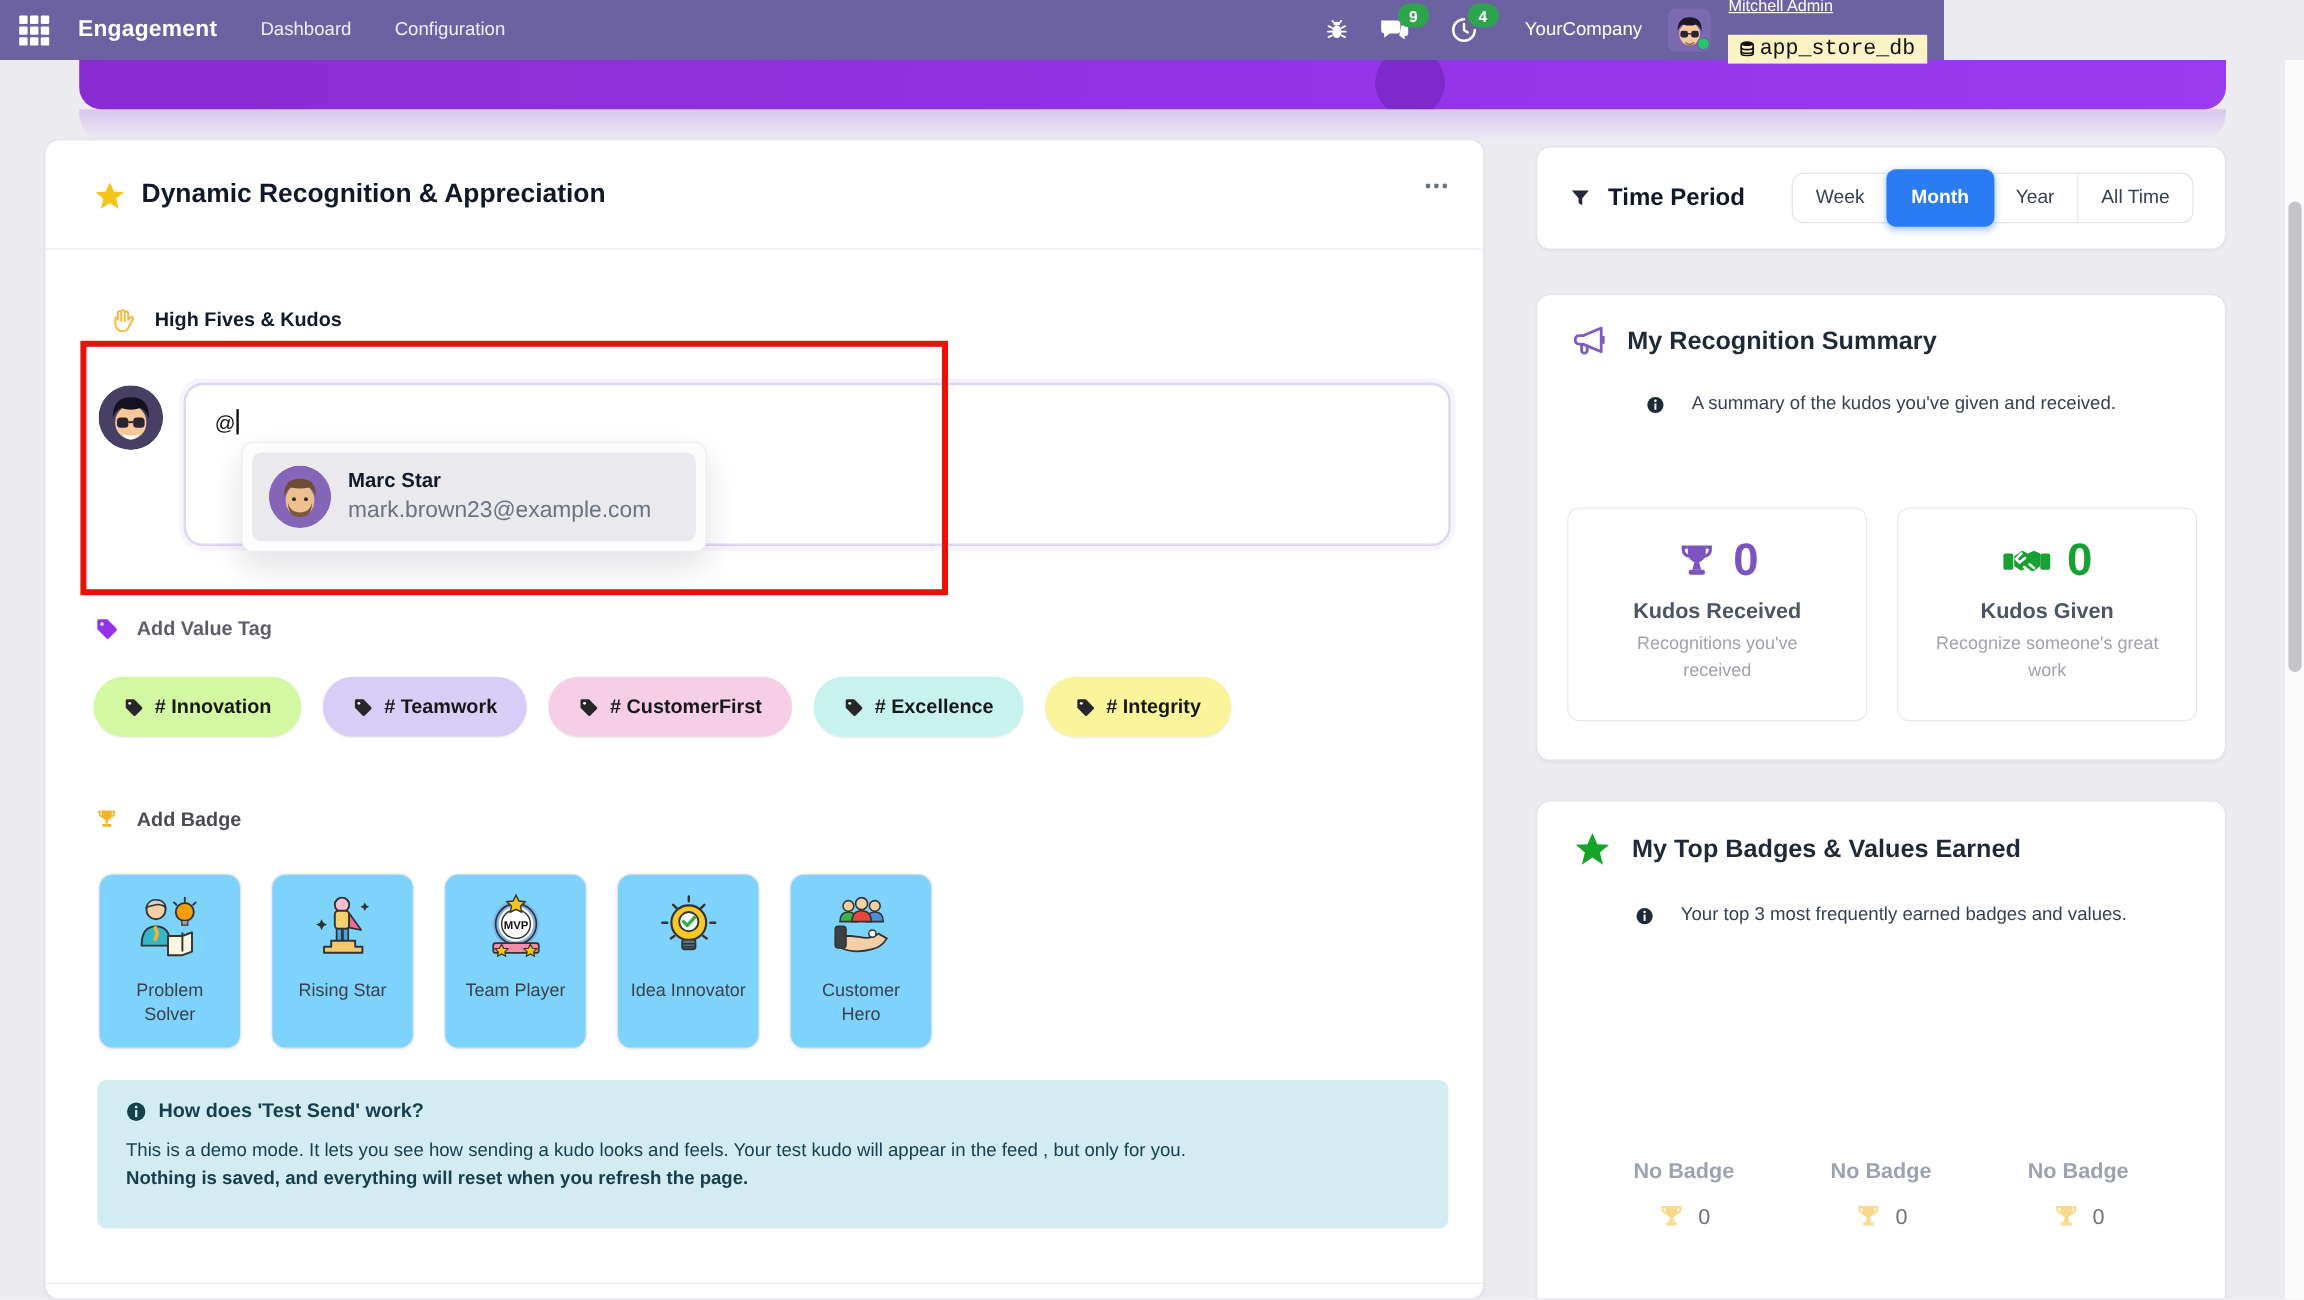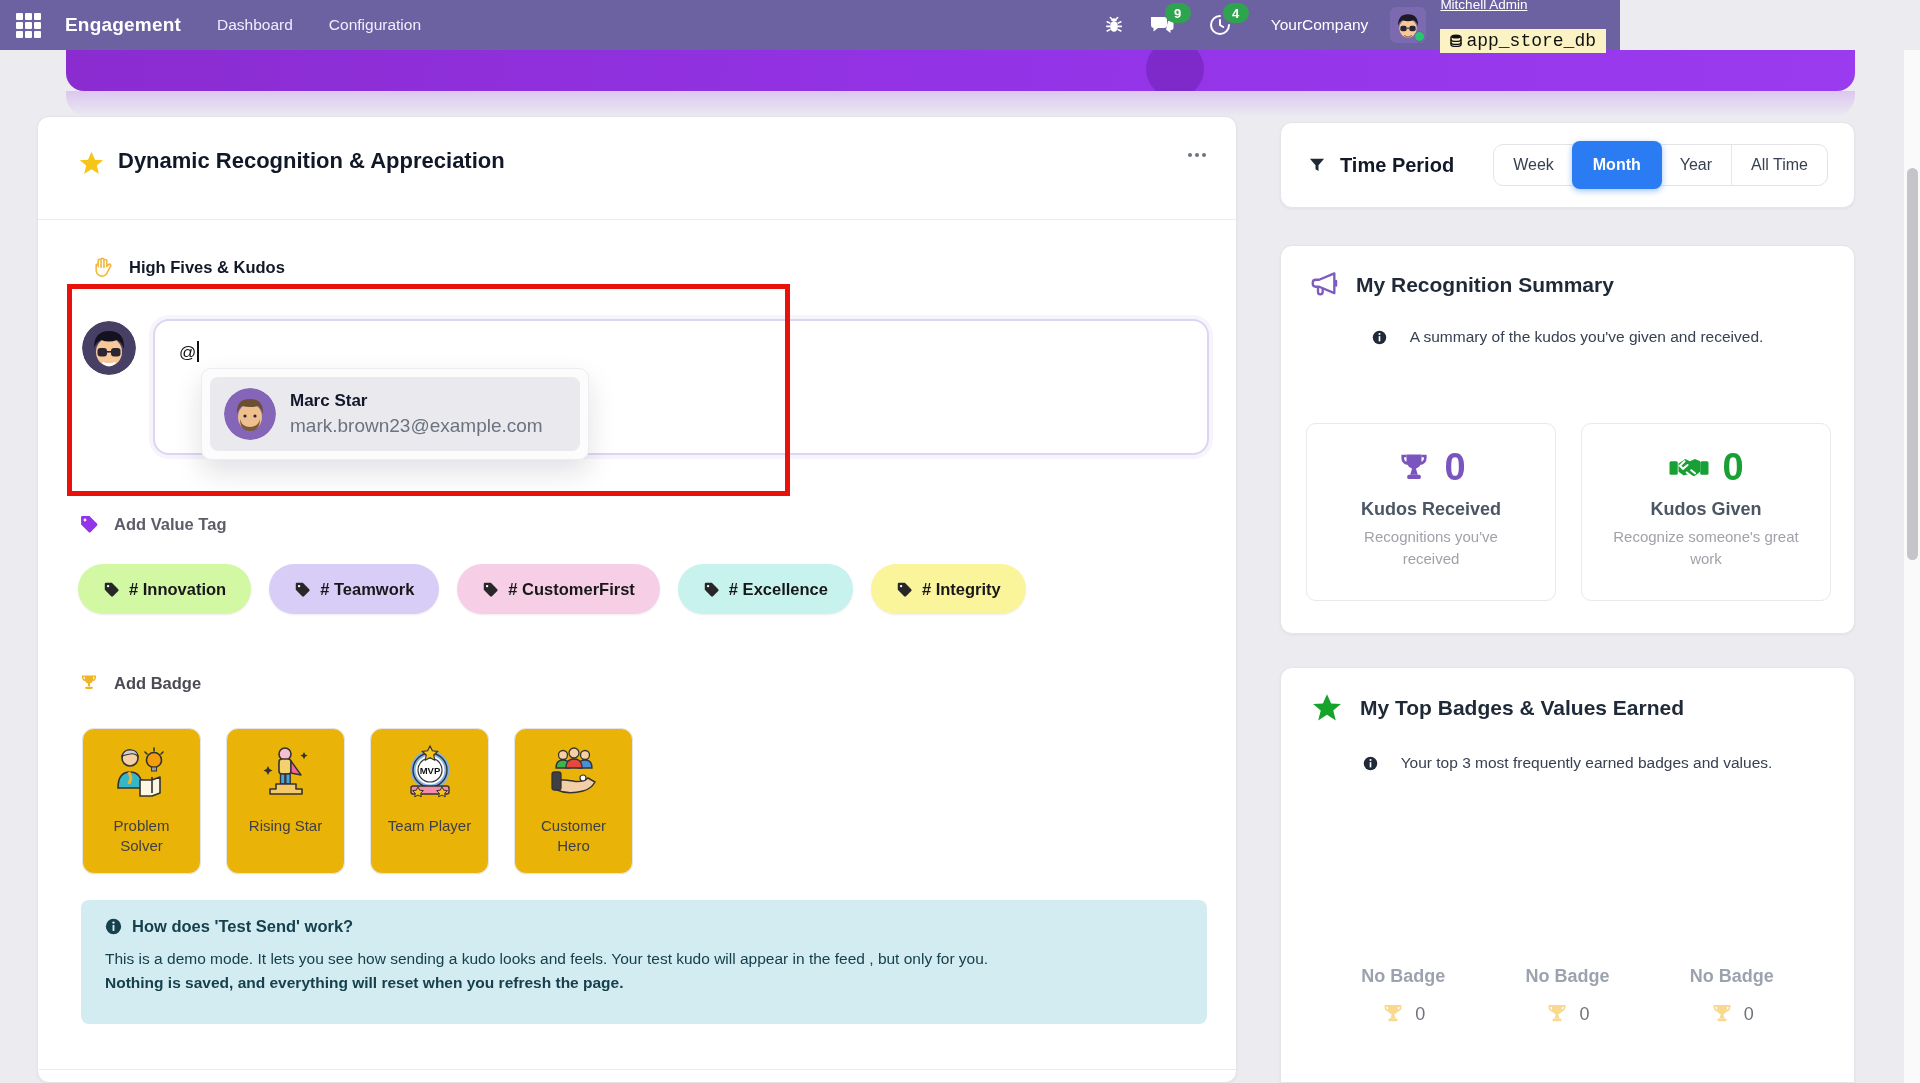--- a/index.html
+++ b/index.html
@@ -26,21 +26,21 @@
   
   .banner { position:absolute; left:66px; top:50px; width:1789px; height:41px; border-radius:0 0 18px 18px; background:linear-gradient(95deg,#8a2cd0 0%,#9333e6 50%,#9a3bf0 100%); z-index:10; overflow:hidden; }
   .banner-mark { position:absolute; left:1080px; top:-10px; width:58px; height:58px; border-radius:50%; background:rgba(60,10,110,.25); }
   .banner-glow { position:absolute; left:66px; top:91px; width:1789px; height:26px; border-radius:0 0 22px 22px; background:linear-gradient(#dcc6f0, rgba(235,235,240,0)); }
 
   
   .card { position:absolute; background:#fff; border:1px solid #e4e4ea; border-radius:12px; box-shadow:0 1px 3px rgba(20,20,40,.05); }
 
   
   .main-card { left:37px; top:116px; width:1200px; height:967px; }
-  .main-header { position:relative; height:103px; border-bottom:1px solid #ececf0; }
+  .main-header { position:relative; height:91px; border-bottom:1px solid #ececf0; }
   .star-gold { position:absolute; left:40px; top:33px; }
   .main-title { position:absolute; left:80px; top:31px; font-size:22px; font-weight:bold; color:#111827; }
   .dots-menu { position:absolute; right:30px; top:36px; display:flex; gap:3px; cursor:pointer; }
   .dots-menu i { width:4px; height:4px; border-radius:50%; background:#6b7280; }
 
   .section-label { position:absolute; display:flex; align-items:center; gap:15px; font-weight:bold; }
   .hf-label { left:53px; top:139px; font-size:16.5px; color:#111827; }
   .avt-label { left:41px; top:397px; font-size:16.5px; color:#5d5d68; }
   .ab-label { left:41px; top:556px; font-size:16.5px; color:#4b4b54; }
 
@@ -53,21 +53,21 @@
   .mention-avatar { width:52px; height:52px; border-radius:50%; overflow:hidden; flex:0 0 auto; }
   .mention-name { font-size:17px; font-weight:bold; color:#111827; }
   .mention-email { font-size:19px; color:#6b7280; margin-top:4px; }
 
   .annotation-rect { position:absolute; left:67px; top:284px; width:723px; height:212px; border:5px solid #e8120b; z-index:50; pointer-events:none; }
 
   .tags-row { position:absolute; left:40px; top:447px; display:flex; gap:18px; }
   .tag-pill { height:50px; border-radius:25px; display:flex; align-items:center; gap:9px; padding:0 25px; font-size:16.5px; font-weight:bold; color:#18181b; cursor:pointer; box-shadow:0 1px 2px rgba(0,0,0,.08); }
 
   .badge-row { position:absolute; left:44px; top:611px; display:flex; gap:25px; }
-  .badge-card { width:119px; height:146px; border:1px solid #e4e4e9; border-radius:12px; background:#eab308; display:flex; flex-direction:column; align-items:center; padding-top:13px; cursor:pointer; box-shadow:0 1px 2px rgba(0,0,0,.04); }
+  .badge-card { width:119px; height:146px; border:1px solid #e4e4e9; border-radius:12px; background:#7dd3fc; display:flex; flex-direction:column; align-items:center; padding-top:13px; cursor:pointer; box-shadow:0 1px 2px rgba(0,0,0,.04); }
   .badge-art { width:64px; height:64px; }
   .badge-name { margin-top:10px; font-size:15px; color:#3f3f46; text-align:center; line-height:1.3; width:100px; }
 
   .info-box { position:absolute; left:43px; top:783px; width:1126px; height:124px; background:#d3ecf2; border-radius:8px; padding:17px 24px; color:#16404c; }
   .info-title { display:flex; align-items:center; gap:10px; font-size:16.5px; font-weight:bold; }
   .info-line1 { margin-top:14px; font-size:15.5px; }
   .info-line2 { margin-top:6px; font-size:15.5px; font-weight:bold; }
 
   .bottom-divider { position:absolute; left:1px; top:952px; width:1197px; height:1px; background:#e8e8ed; }
 
@@ -329,20 +329,31 @@
         <circle cx="32" cy="28" r="12" fill="none" stroke="#333" stroke-width="1.2"></circle>
         <text x="32" y="32" text-anchor="middle" font-size="9.5" font-weight="bold" fill="#111" font-family="Liberation Sans, sans-serif">MVP</text>
         <path d="M32 4 l2.4 4.8 5.2.6 -3.8 3.6.9 5.2L32 15.7l-4.7 2.5.9-5.2L24.4 9.4l5.2-.6z" fill="#f5c518" stroke="#333" stroke-width="1.2"></path>
         <rect x="13" y="44" width="38" height="8" rx="2" fill="#f58ca8" stroke="#333" stroke-width="1.4"></rect>
         <path d="M20 44.8 l1.7 3.4 3.7.4 -2.7 2.6.6 3.6 -3.3-1.8 -3.3 1.8.6-3.6 -2.7-2.6 3.7-.4z" fill="#f5c518" stroke="#333" stroke-width="1"></path>
         <path d="M44 44.8 l1.7 3.4 3.7.4 -2.7 2.6.6 3.6 -3.3-1.8 -3.3 1.8.6-3.6 -2.7-2.6 3.7-.4z" fill="#f5c518" stroke="#333" stroke-width="1"></path>
       </svg>
       <div class="badge-name">Team Player</div>
     </div>
 
+    <div class="badge-card">
+      <svg class="badge-art" viewBox="0 0 64 64">
+        <circle cx="32" cy="27" r="14.5" fill="#f7c928" stroke="#333" stroke-width="1.8"></circle>
+        <rect x="26.5" y="41" width="11" height="8" rx="2" fill="#607086" stroke="#333" stroke-width="1.6"></rect>
+        <path d="M27 44.5h10M27 47h10" stroke="#333" stroke-width="1.2"></path>
+        <circle cx="32" cy="26" r="8" fill="#fff" stroke="#333" stroke-width="1.6"></circle>
+        <path d="M27.5 26 l3.2 3.2 6-6.5" fill="none" stroke="#2fae4a" stroke-width="2.8" stroke-linecap="round" stroke-linejoin="round"></path>
+        <path d="M32 5v4M50 27h4M10 27h4M45 12l-2.8 2.8M19 12l2.8 2.8M47 40l-3-2M17 40l3-2" stroke="#333" stroke-width="2" stroke-linecap="round"></path>
+      </svg>
+      <div class="badge-name">Idea Innovator</div>
+    </div>
 
     <div class="badge-card">
       <svg class="badge-art" viewBox="0 0 64 64">
         <g stroke="#333" stroke-width="1.3">
           <circle cx="21" cy="13" r="4.5" fill="#f6cfa5"></circle>
           <path d="M14 26 q0-8 7-8 q7 0 7 8z" fill="#3bb54a"></path>
           <circle cx="43" cy="13" r="4.5" fill="#f6cfa5"></circle>
           <path d="M36 26 q0-8 7-8 q7 0 7 8z" fill="#4a90d9"></path>
           <circle cx="32" cy="11" r="5" fill="#f6cfa5"></circle>
           <path d="M24 26 q0-9 8-9 q8 0 8 9z" fill="#e4483f"></path>

